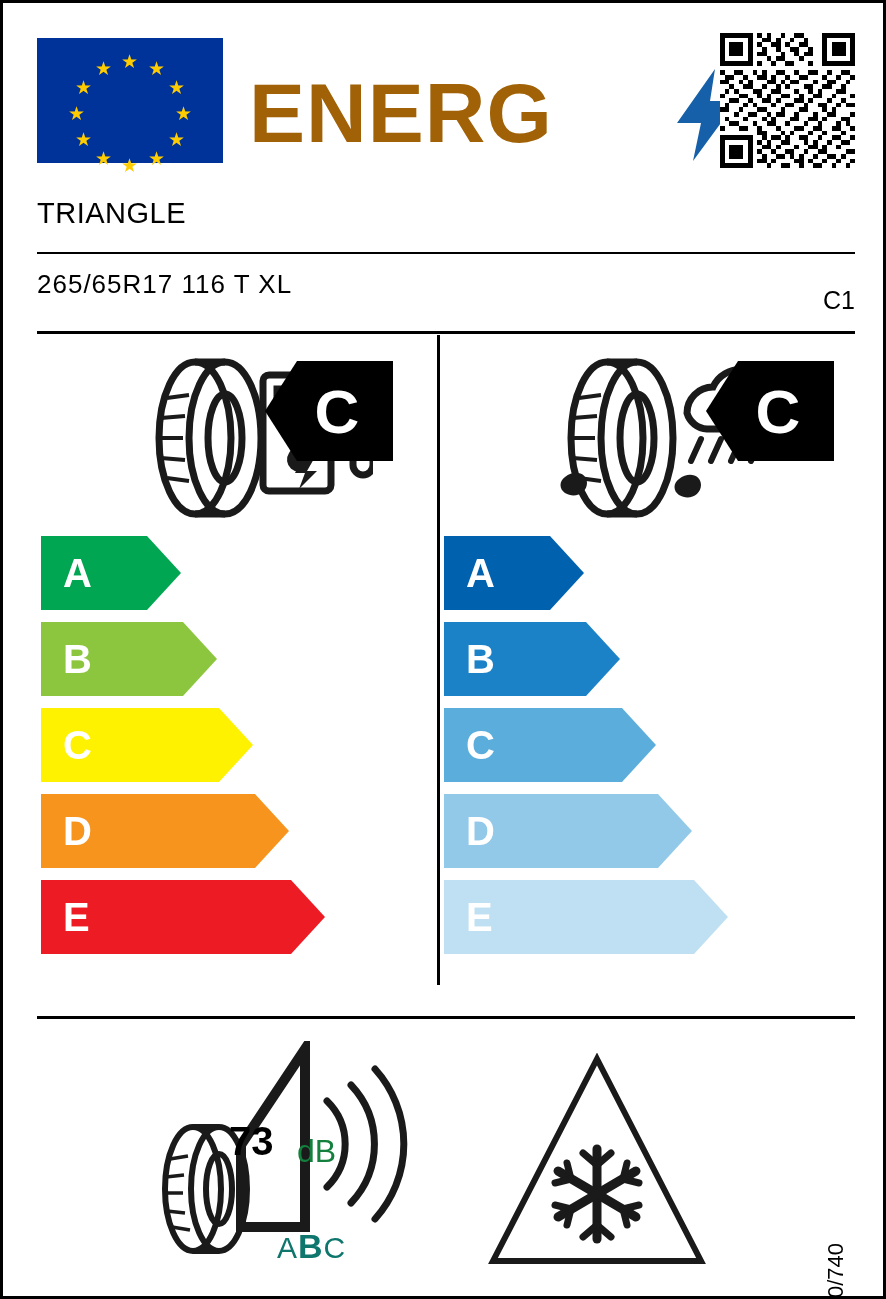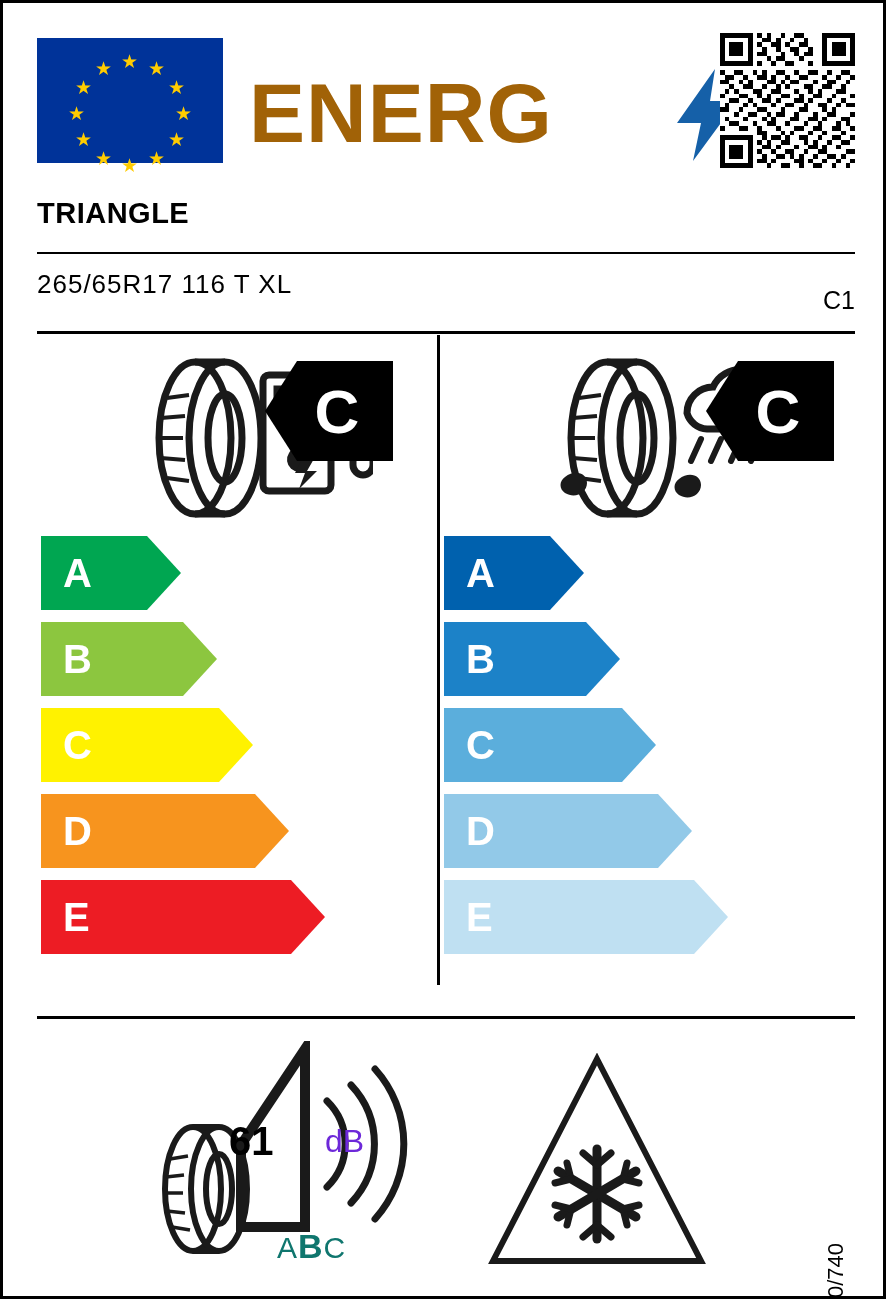--- a/index.html
+++ b/index.html
@@ -79,21 +79,21 @@
     left: 34px;
     top: 186px;
     width: 818px;
     height: 62px;
   }
   .brand-name {
     position: absolute;
     left: 0;
     top: 8px;
     font-size: 29px;
-    font-weight: bold;
+    font-weight: normal;
     letter-spacing: 0.5px;
     color: #000;
   }
   .product-code {
     position: absolute;
     right: 0;
     top: 6px;
     font-size: 30px;
     color: #000;
     letter-spacing: 0px;
@@ -232,24 +232,23 @@
     position: absolute;
     left: 72px;
     top: 78px;
     font-size: 40px;
     font-weight: bold;
     color: #000;
   }
   .noise-unit {
     position: absolute;
     left: 140px;
-    top: 82px;
+    top: 92px;
     font-size: 32px;
-    color: #6d28d9;
-    margin-left: 28px;
+    color: #15803d;
   }
   .noise-classes {
     position: absolute;
     left: 120px;
     top: 186px;
     font-size: 30px;
     color: #0f766e;
     letter-spacing: 1px;
   }
   .noise-classes b { font-size: 34px; font-weight: bold; }
@@ -635,21 +634,21 @@
 
         <polygon points="150,12 150,182 60,182 60,120" fill="#1a1a1a" opacity="0"></polygon>
         <path d="M148 8 L148 186 L84 186 L84 104 Z" fill="none" stroke="#1a1a1a" stroke-width="10"></path>
 
         <g fill="none" stroke="#1a1a1a" stroke-width="7" stroke-linecap="round">
           <path d="M170 60 a60 60 0 0 1 0 86"></path>
           <path d="M194 44 a86 86 0 0 1 0 118"></path>
           <path d="M218 28 a112 112 0 0 1 0 150"></path>
         </g>
       </svg>
-      <div class="noise-db">61</div>
+      <div class="noise-db">73</div>
       <div class="noise-unit">dB</div>
       <div class="noise-classes"><span>A</span><b>B</b><span>C</span></div>
     </div>
 
     <div class="snow-group">
       <svg viewBox="0 0 220 215" width="220" height="215">
         <path d="M110 6 L214 208 L6 208 Z" fill="none" stroke="#1a1a1a" stroke-width="6"></path>
         <g stroke="#1a1a1a" stroke-width="9" stroke-linecap="round">
           <line x1="110" y1="96" x2="110" y2="186"></line>
           <line x1="71" y1="118" x2="149" y2="164"></line>

